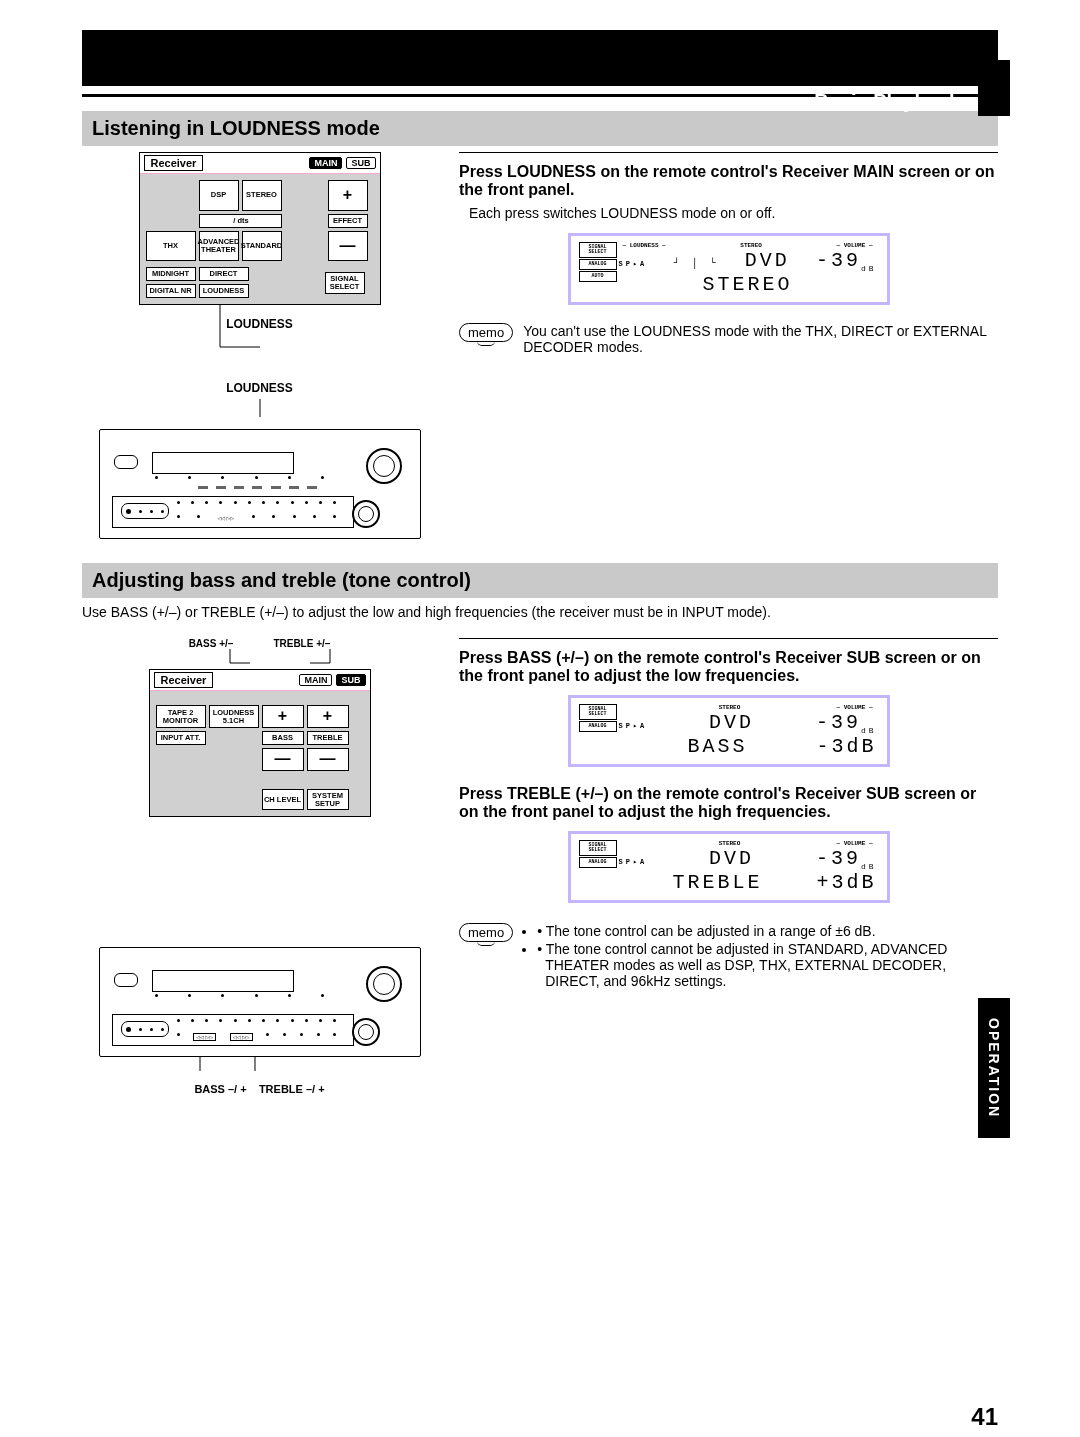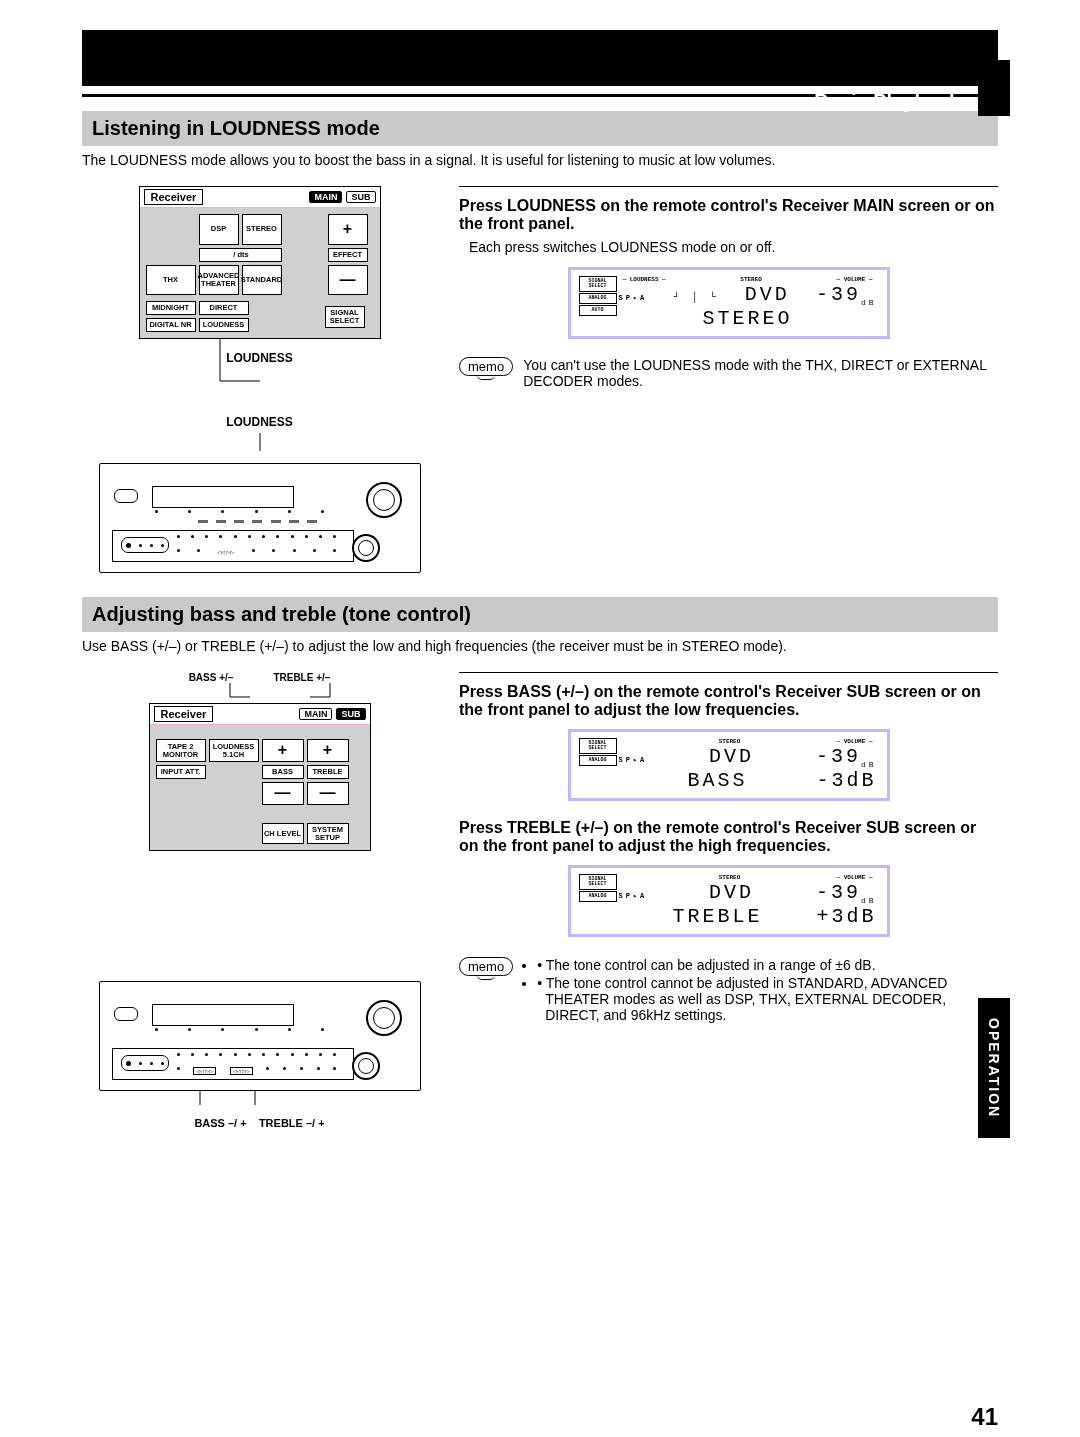--- a/index.html
+++ b/index.html
@@ -243,21 +243,20 @@
 
 <div class="page">
   <div class="top-black"></div>
   <div class="side-tab-top"></div>
   <div class="header-label">Basic Playback</div>
   <div class="rule-thick"></div>
 
   <div class="content">
 
     <div class="section-title">Listening in LOUDNESS mode</div>
-    <div class="intro">The LOUDNESS mode allows you to boost the bass in a signal. It is useful for listening to music at low volumes.</div>
 
     <div class="two-col">
       <div class="left-col">
 
         <div style="position:relative;">
         <div class="remote-box">
           <div class="remote-header">
             <span class="rh-title">Receiver</span>
             <span class="tabs">
               <span class="tab active">MAIN</span>
@@ -392,21 +391,21 @@
         </div>
 
         <div class="memo-row">
           <div class="memo-badge">memo</div>
           <div class="memo-text">You can't use the LOUDNESS mode with the THX, DIRECT or EXTERNAL DECODER modes.</div>
         </div>
       </div>
     </div>
 
     <div class="section-title" style="margin-top:24px;">Adjusting bass and treble (tone control)</div>
-    <div class="intro">Use BASS (+/–) or TREBLE (+/–) to adjust the low and high frequencies (the receiver must be in STEREO mode).</div>
+    <div class="intro">Use BASS (+/–) or TREBLE (+/–) to adjust the low and high frequencies (the receiver must be in INPUT mode).</div>
 
     <div class="two-col">
       <div class="left-col">
         <div style="display:flex;justify-content:center;gap:40px;" class="small-labels">
           <span>BASS +/–</span>
           <span>TREBLE +/–</span>
         </div>
         <svg style="display:block;margin:0 auto;" width="240" height="20">
           <path class="callout-line" d="M 90 0 L 90 14 L 110 14"></path>
           <path class="callout-line" d="M 190 0 L 190 14 L 170 14"></path>

